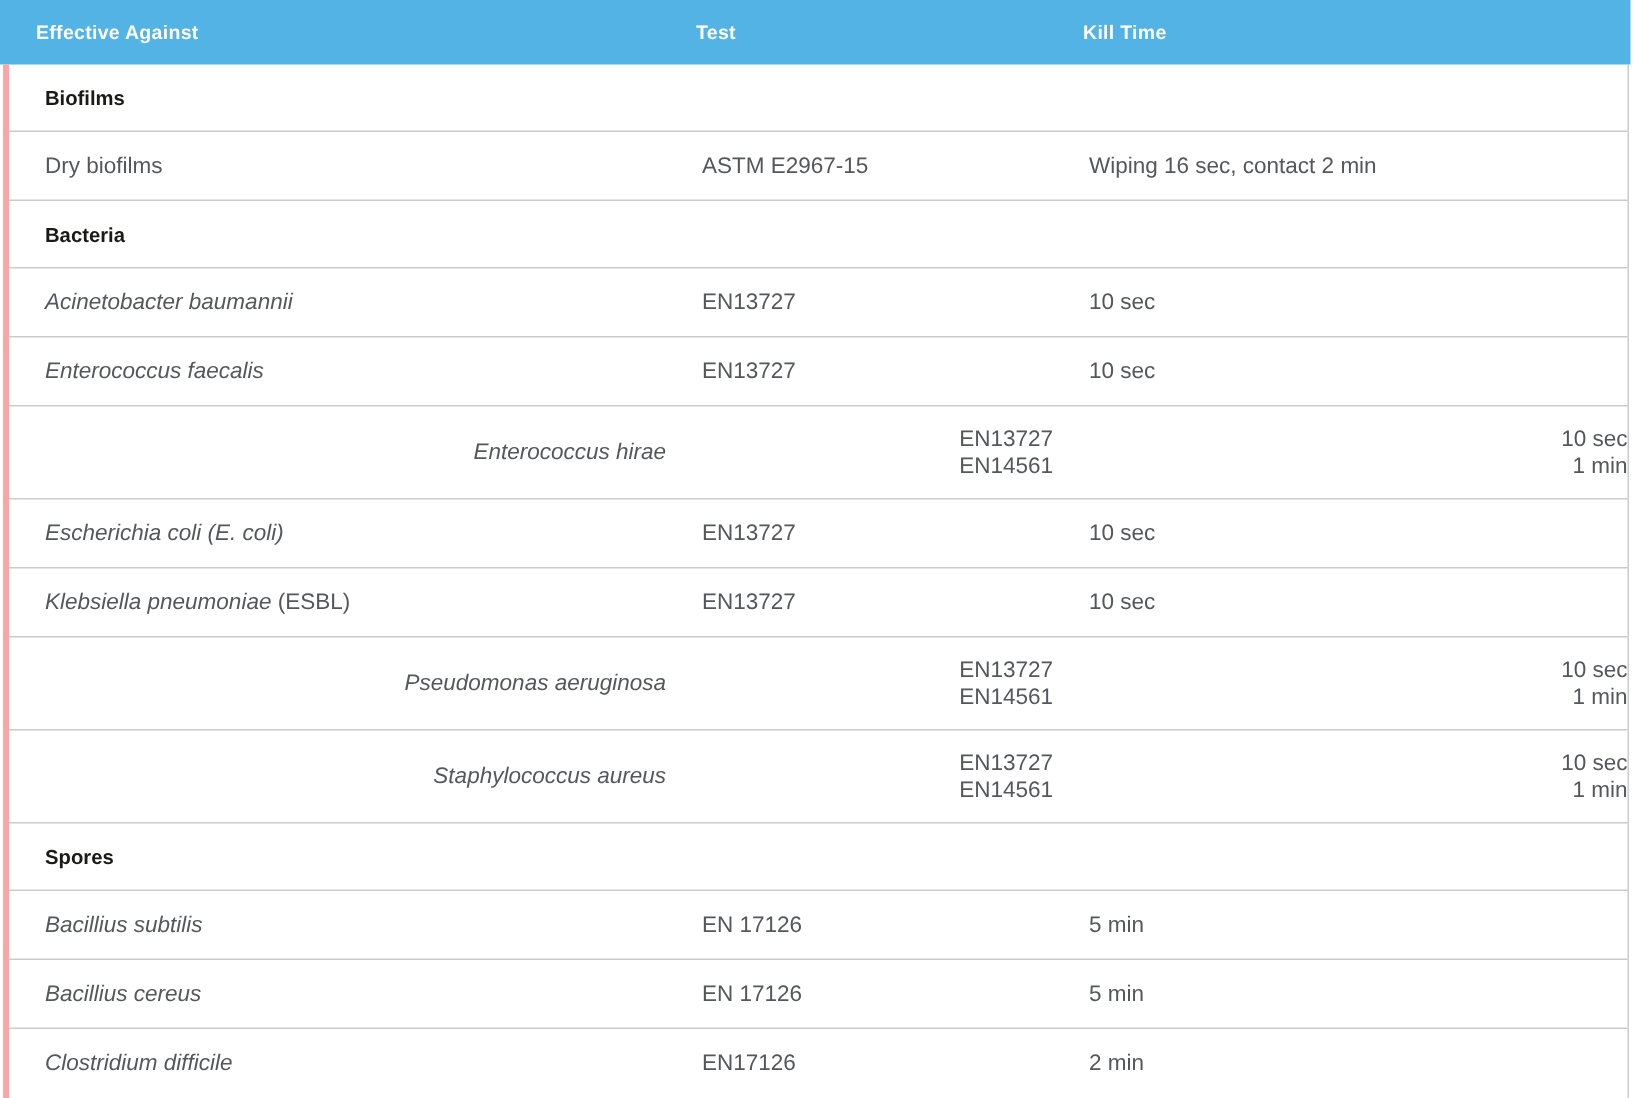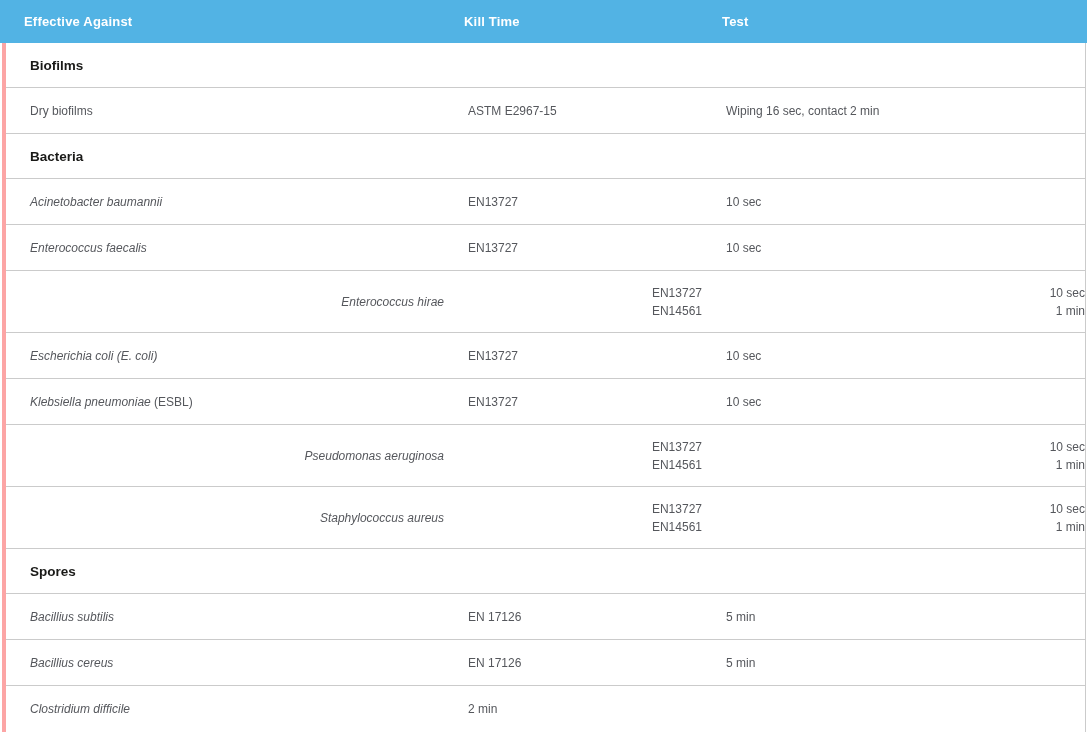--- a/index.html
+++ b/index.html
@@ -44,37 +44,37 @@
     font-size: 13.5px;
   }
   .data-row {
     min-height: 46px;
     display: grid;
     grid-template-columns: 438px 258px 1fr;
     align-items: center;
     border-bottom: 1px solid #cbcbcb;
     box-sizing: border-box;
     color: #55575c;
-    font-size: 12px;
+    font-size: 15px;
     line-height: 18px;
   }
   .data-row.tall { min-height: 62px; text-align: right; }
   .data-row:last-child { border-bottom: none; }
   .organism-name.italic { font-style: italic; }
   .name-suffix { font-style: normal; }
   .line { white-space: nowrap; }
 </style>
 </head>
 <body>
 
 <div class="table">
   <div class="header-row">
     <div class="cell">Effective Against</div>
+    <div class="cell">Test</div>
     <div class="cell">Kill Time</div>
-    <div class="cell">Test</div>
   </div>
   <div class="rows-wrap" id="rows-wrap">
       <div class="section-row cell">
         <span class="section-title">Biofilms</span>
       </div>
       <div class="data-row">
         <div class="cell"><span class="organism-name">Dry biofilms</span></div>
         <div class="cell">
           <div class="line">ASTM E2967-15</div>
         </div>
@@ -171,17 +171,20 @@
         <div class="cell">
           <div class="line">EN 17126</div>
         </div>
         <div class="cell">
           <div class="line">5 min</div>
         </div>
       </div>
       <div class="data-row">
         <div class="cell"><span class="organism-name italic">Clostridium difficile</span></div>
         <div class="cell">
+          <div class="line">EN17126</div>
+        </div>
+        <div class="cell">
           <div class="line">2 min</div>
         </div>
       </div>
     </div>
 </div>
 
 </body></html>

